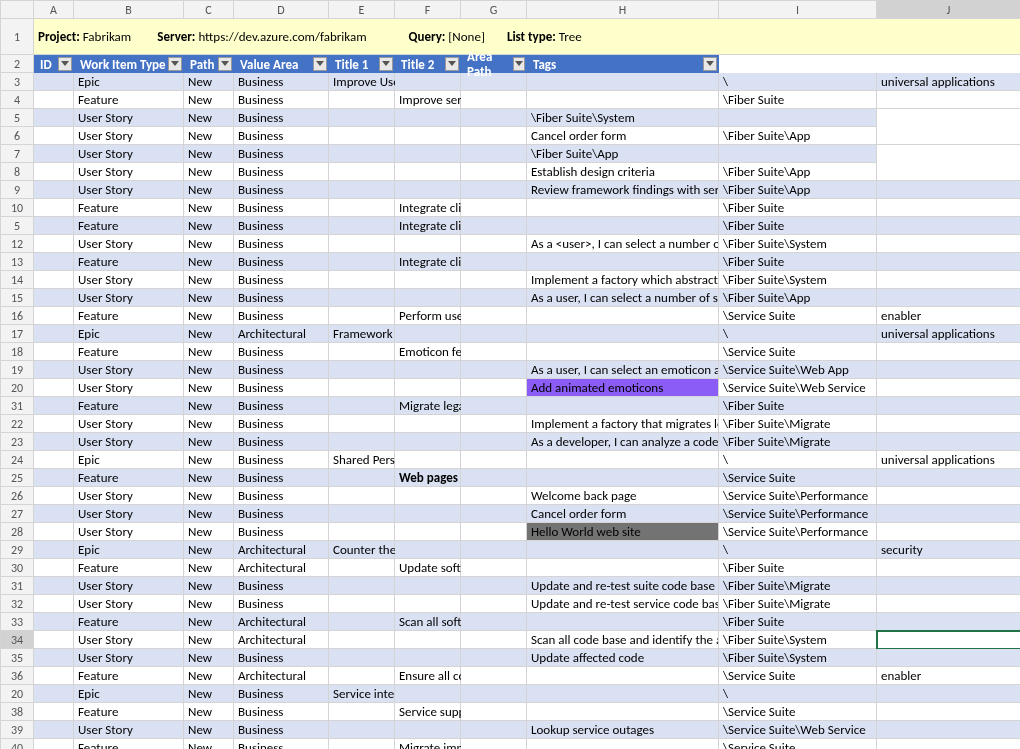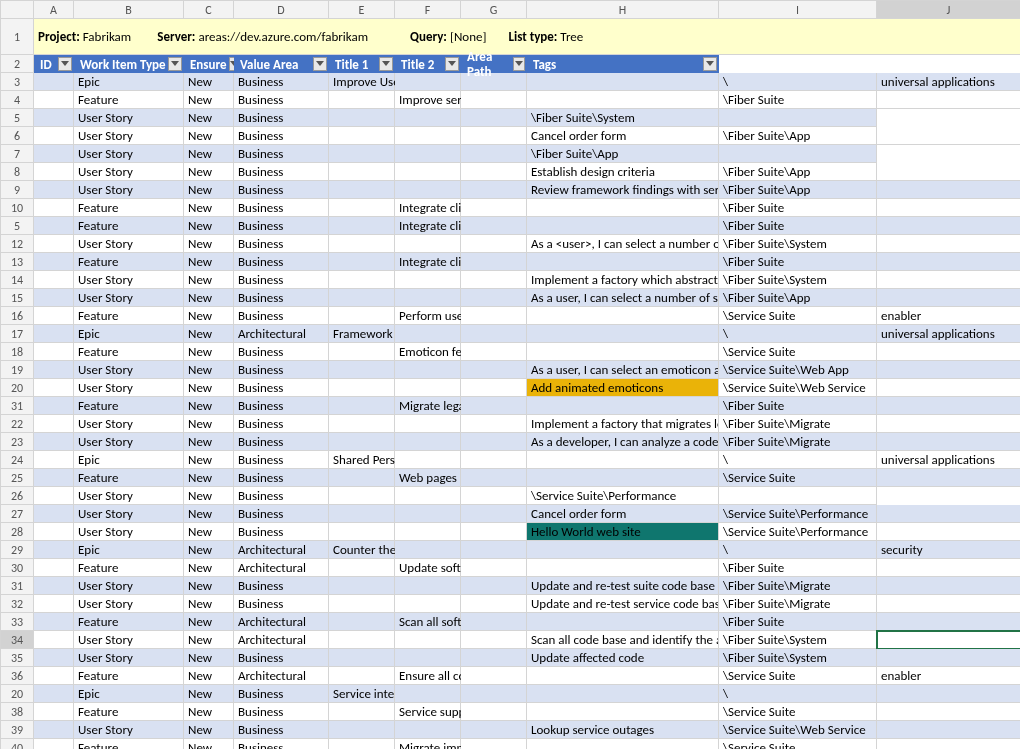--- a/index.html
+++ b/index.html
@@ -110,21 +110,21 @@
     <div class="colhead">E</div>
     <div class="colhead">F</div>
     <div class="colhead">G</div>
     <div class="colhead">H</div>
     <div class="colhead">I</div>
     <div class="colhead active">J</div>
     <div class="rowhead meta">1</div>
     <div class="meta-wrap" style="grid-column: 2 / span 10; align-items: center;">
       <span><b>Project:</b> <span>Fabrikam</span></span>
       <span style="width:14px"></span>
-      <span><b>Server:</b>  <span>areas://dev.azure.com/fabrikam</span></span>
+      <span><b>Server:</b>  <span>https://dev.azure.com/fabrikam</span></span>
       <span style="width:30px"></span>
       <span><b>Query:</b> <span>[None]</span></span>
       <span style="width:10px"></span>
       <span><b>List type:</b> <span>Tree</span></span>
     </div>
     <div class="rowhead">2</div>
     <div class="hcell">
       <span>ID</span>
       <span class="filter-box">
         <svg width="8" height="7" viewBox="0 0 8 7">
@@ -134,21 +134,21 @@
     </div>
     <div class="hcell">
       <span>Work Item Type</span>
       <span class="filter-box">
         <svg width="8" height="7" viewBox="0 0 8 7">
           <polygon points="0,0 8,0 4,5" fill="#555"></polygon>
         </svg>
       </span>
     </div>
     <div class="hcell">
-      <span>Ensure</span>
+      <span>Path</span>
       <span class="filter-box">
         <svg width="8" height="7" viewBox="0 0 8 7">
           <polygon points="0,0 8,0 4,5" fill="#555"></polygon>
         </svg>
       </span>
     </div>
     <div class="hcell">
       <span>Value Area</span>
       <span class="filter-box">
         <svg width="8" height="7" viewBox="0 0 8 7">
@@ -374,21 +374,21 @@
     <div class="cell" style="background: rgb(217, 225, 242);">\Service Suite\Web App</div>
     <div class="cell" style="background: rgb(217, 225, 242);"></div>
     <div class="rowhead">20</div>
     <div class="cell" style="background: rgb(255, 255, 255);"></div>
     <div class="cell" style="background: rgb(255, 255, 255);">User Story</div>
     <div class="cell" style="background: rgb(255, 255, 255);">New</div>
     <div class="cell" style="background: rgb(255, 255, 255);">Business</div>
     <div class="cell" style="background: rgb(255, 255, 255); grid-column: span 1;"></div>
     <div class="cell" style="background: rgb(255, 255, 255); grid-column: span 1;"></div>
     <div class="cell" style="background: rgb(255, 255, 255);"></div>
-    <div class="cell" style="background: #eab308;">Add animated emoticons</div>
+    <div class="cell" style="background: #8b5cf6;">Add animated emoticons</div>
     <div class="cell" style="background: rgb(255, 255, 255);">\Service Suite\Web Service</div>
     <div class="cell" style="background: rgb(255, 255, 255);"></div>
     <div class="rowhead">31</div>
     <div class="cell" style="background: rgb(217, 225, 242);"></div>
     <div class="cell" style="background: rgb(217, 225, 242);">Feature</div>
     <div class="cell" style="background: rgb(217, 225, 242);">New</div>
     <div class="cell" style="background: rgb(217, 225, 242);">Business</div>
     <div class="cell" style="background: rgb(217, 225, 242); grid-column: span 1;"></div>
     <div class="cell" style="background: rgb(217, 225, 242); grid-column: span 1; overflow: visible;">Migrate legacy code to portable frameworks</div>
     <div class="cell" style="background: rgb(217, 225, 242); border-left: none;"></div>
@@ -427,33 +427,34 @@
     <div class="cell" style="background: rgb(255, 255, 255); border-left: none;"></div>
     <div class="cell" style="background: rgb(255, 255, 255);"></div>
     <div class="cell" style="background: rgb(255, 255, 255);">\</div>
     <div class="cell" style="background: rgb(255, 255, 255);">universal applications</div>
     <div class="rowhead">25</div>
     <div class="cell" style="background: rgb(217, 225, 242);"></div>
     <div class="cell" style="background: rgb(217, 225, 242);">Feature</div>
     <div class="cell" style="background: rgb(217, 225, 242);">New</div>
     <div class="cell" style="background: rgb(217, 225, 242);">Business</div>
     <div class="cell" style="background: rgb(217, 225, 242); grid-column: span 1;"></div>
-    <div class="cell" style="background: rgb(217, 225, 242); grid-column: span 1; overflow: visible;">Web pages</div>
+    <div class="cell" style="background: rgb(217, 225, 242); grid-column: span 1; overflow: visible; font-weight: bold;">Web pages</div>
     <div class="cell" style="background: rgb(217, 225, 242); border-left: none;"></div>
     <div class="cell" style="background: rgb(217, 225, 242);"></div>
     <div class="cell" style="background: rgb(217, 225, 242);">\Service Suite</div>
     <div class="cell" style="background: rgb(217, 225, 242);"></div>
     <div class="rowhead">26</div>
     <div class="cell" style="background: rgb(255, 255, 255);"></div>
     <div class="cell" style="background: rgb(255, 255, 255);">User Story</div>
     <div class="cell" style="background: rgb(255, 255, 255);">New</div>
     <div class="cell" style="background: rgb(255, 255, 255);">Business</div>
     <div class="cell" style="background: rgb(255, 255, 255); grid-column: span 1;"></div>
     <div class="cell" style="background: rgb(255, 255, 255); grid-column: span 1;"></div>
     <div class="cell" style="background: rgb(255, 255, 255);"></div>
+    <div class="cell" style="background: rgb(255, 255, 255);">Welcome back page</div>
     <div class="cell" style="background: rgb(255, 255, 255);">\Service Suite\Performance</div>
     <div class="cell" style="background: rgb(255, 255, 255);"></div>
     <div class="rowhead">27</div>
     <div class="cell" style="background: rgb(217, 225, 242);"></div>
     <div class="cell" style="background: rgb(217, 225, 242);">User Story</div>
     <div class="cell" style="background: rgb(217, 225, 242);">New</div>
     <div class="cell" style="background: rgb(217, 225, 242);">Business</div>
     <div class="cell" style="background: rgb(217, 225, 242); grid-column: span 1;"></div>
     <div class="cell" style="background: rgb(217, 225, 242); grid-column: span 1;"></div>
     <div class="cell" style="background: rgb(217, 225, 242);"></div>
@@ -461,21 +462,21 @@
     <div class="cell" style="background: rgb(217, 225, 242);">\Service Suite\Performance</div>
     <div class="cell" style="background: rgb(217, 225, 242);"></div>
     <div class="rowhead">28</div>
     <div class="cell" style="background: rgb(255, 255, 255);"></div>
     <div class="cell" style="background: rgb(255, 255, 255);">User Story</div>
     <div class="cell" style="background: rgb(255, 255, 255);">New</div>
     <div class="cell" style="background: rgb(255, 255, 255);">Business</div>
     <div class="cell" style="background: rgb(255, 255, 255); grid-column: span 1;"></div>
     <div class="cell" style="background: rgb(255, 255, 255); grid-column: span 1;"></div>
     <div class="cell" style="background: rgb(255, 255, 255);"></div>
-    <div class="cell" style="background: #0f766e;">Hello World web site</div>
+    <div class="cell" style="background: #737373;">Hello World web site</div>
     <div class="cell" style="background: rgb(255, 255, 255);">\Service Suite\Performance</div>
     <div class="cell" style="background: rgb(255, 255, 255);"></div>
     <div class="rowhead">29</div>
     <div class="cell" style="background: rgb(217, 225, 242);"></div>
     <div class="cell" style="background: rgb(217, 225, 242);">Epic</div>
     <div class="cell" style="background: rgb(217, 225, 242);">New</div>
     <div class="cell" style="background: rgb(217, 225, 242);">Architectural</div>
     <div class="cell" style="background: rgb(217, 225, 242); grid-column: span 1; overflow: visible;">Counter the Heartbleed web security bug</div>
     <div class="cell" style="background: rgb(217, 225, 242); grid-column: span 1;"></div>
     <div class="cell" style="background: rgb(217, 225, 242); border-left: none;"></div>

